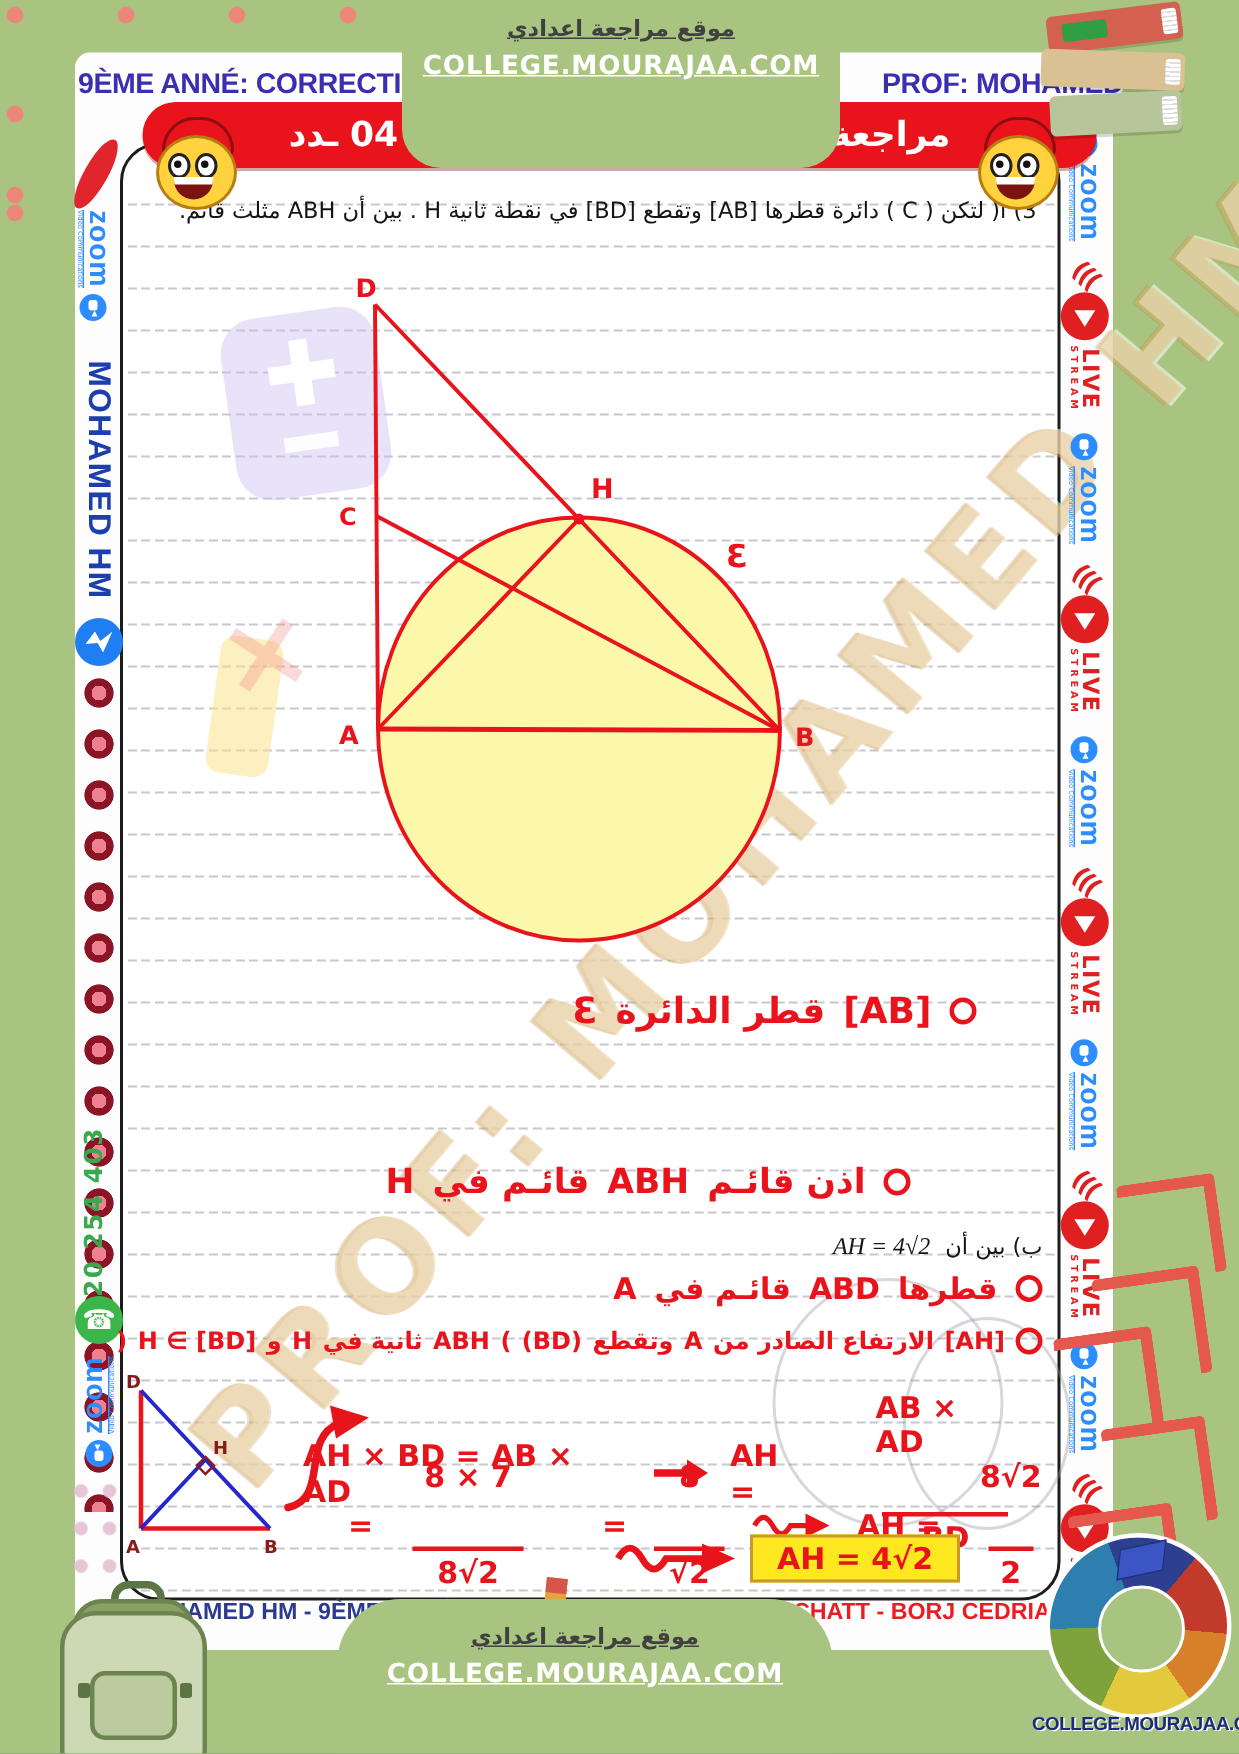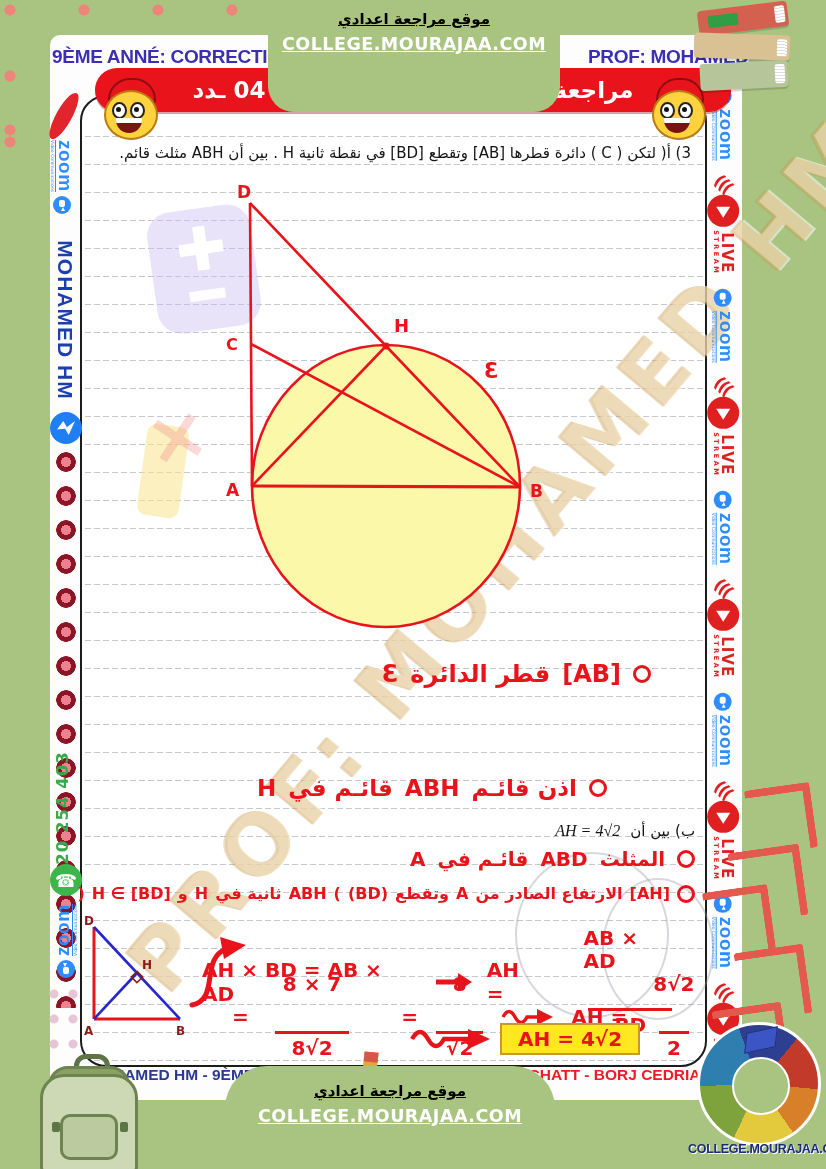--- a/index.html
+++ b/index.html
@@ -34,21 +34,21 @@
       linear-gradient(#fff,#fff) center/44px 12px no-repeat,
       linear-gradient(#fff,#fff) center/12px 44px no-repeat;}
   .wm-calc::after{content:"";position:absolute;left:34px;top:82px;width:36px;height:10px;background:rgba(255,255,255,0.9);}
   .wm-x{left:146px;top:392px;font-size:74px;font-weight:bold;color:rgba(238,128,128,0.30);transform:rotate(-12deg);z-index:2;}
   .wm-blob{left:142px;top:425px;width:42px;height:92px;background:rgba(250,228,140,0.55);border-radius:10px;transform:rotate(8deg);z-index:1;}
   .ghost-circle{border:2px solid rgba(150,150,162,0.38);border-radius:50%;z-index:4;}
 
   
   .top-tab{left:268px;top:0;width:292px;height:112px;background:#a9c480;border-radius:0 0 26px 26px;z-index:8;
     display:flex;flex-direction:column;align-items:center;padding-top:10px;box-sizing:border-box;}
-  .tab-l1{color:#000000;font-weight:bold;font-size:15px;text-decoration:underline;}
+  .tab-l1{color:#404040;font-weight:bold;font-size:15px;text-decoration:underline;}
   .tab-l2{color:#fff;font-weight:bold;font-size:17.5px;text-decoration:underline;letter-spacing:0.5px;margin-top:6px;}
   .hdr{top:46px;font-weight:bold;font-size:19px;color:#3c2eb3;letter-spacing:-0.3px;z-index:6;
     text-shadow:1px 1px 0 rgba(255,255,255,0.8);font-family:"Liberation Sans",sans-serif;white-space:nowrap;}
   .hdr-left{left:52px;}
   .hdr-right{left:588px;}
   .red-banner{left:95px;top:68px;width:636px;height:44px;background:#e8131b;border-radius:22px;z-index:7;
     display:flex;align-items:center;justify-content:center;box-shadow:0 2px 0 rgba(120,0,0,0.35);}
   .red-banner span{color:#fff;font-weight:bold;font-size:23px;}
   .feather{left:56px;top:90px;width:16px;height:52px;background:#e0262c;border-radius:60% 40% 60% 40%;transform:rotate(26deg);z-index:6;}
 
@@ -102,21 +102,21 @@
   .spiral{left:52px;top:448px;width:28px;height:560px;z-index:4;
     background-image:radial-gradient(circle at 14px 14px,#ef8090 0 5px,#8c1525 5px 9.5px,transparent 10px);
     background-size:28px 34px;}
   .dots-bl{left:46px;top:986px;width:38px;height:76px;z-index:4;
     background-image:radial-gradient(circle at 8px 8px,#e5c5d6 4px,transparent 5px);background-size:19px 25px;}
 
   
   .chev{width:58px;height:58px;border-top:8px solid #e4584e;border-right:8px solid #e4584e;border-radius:4px;transform:rotate(-8deg);z-index:5;}
 
   
-  .stmt-a{right:12px;top:49px;max-width:590px;direction:rtl;text-align:right;font-size:15px;color:#141414;
+  .stmt-a{right:12px;top:36px;max-width:590px;direction:rtl;text-align:right;font-size:15px;color:#141414;
     font-family:"DejaVu Sans",sans-serif;}
   .hw{color:#e8131b;font-weight:bold;font-family:"DejaVu Sans",sans-serif;}
   .hw-line{display:flex;flex-direction:row-reverse;gap:12px;align-items:baseline;position:absolute;white-space:nowrap;}
   .bullet{width:12px;height:12px;border:3.5px solid #e8131b;border-radius:50%;flex:none;align-self:center;}
   .stmt-b .tok:last-child{font-family:"Liberation Serif",serif;font-style:italic;font-weight:normal;color:#141414;font-size:16px;}
   .frac{display:inline-flex;flex-direction:column;align-items:center;line-height:1.15;}
   .frac .den{border-top:3px solid #e8131b;margin-top:32px;}
   .calc-row{display:flex;align-items:center;gap:15px;position:absolute;}
   .result-box{background:#ffe81f;border:2px solid #c9972a;padding:2px 16px;font-size:20px;}
 
@@ -364,21 +364,21 @@
       <span class="bullet"></span>
       <span style="display:contents"><span class="tok">اذن قائـم</span><span class="tok">ABH</span><span class="tok">قائـم في</span><span class="tok">H</span></span>
     </div>
 
     <div class="hw-line stmt-b" style="right:8px;top:727px;font-size:15px;color:#141414;gap:10px;">
       <span style="display:contents"><span class="tok">ب) بين أن</span><span class="tok">AH = 4√2</span></span>
     </div>
 
     <div class="hw-line hw" style="right:8px;top:752px;font-size:20px;">
       <span class="bullet"></span>
-      <span style="display:contents"><span class="tok">المثلث</span><span class="tok">ABD</span><span class="tok">قائـم في</span><span class="tok">A</span></span>
+      <span style="display:contents"><span class="tok">قطرها</span><span class="tok">ABD</span><span class="tok">قائـم في</span><span class="tok">A</span></span>
     </div>
     <div class="hw-line hw" style="right:8px;top:789px;font-size:16px;gap:7px;">
       <span class="bullet"></span>
       <span style="display:contents"><span class="tok">[AH]</span><span class="tok">الارتفاع الصادر من</span><span class="tok">A</span><span class="tok">وتقطع</span><span class="tok">(BD)</span><span class="tok">(</span><span class="tok">ABH</span><span class="tok">ثانية في</span><span class="tok">H</span><span class="tok">و</span><span class="tok">H ∈ [BD]</span><span class="tok">)</span></span>
     </div>
 
     <svg class="abs" style="left:-6px;top:818px;" width="190" height="128" viewBox="0 0 190 128">
       <line x1="20" y1="14" x2="20" y2="106" stroke="#e8131b" stroke-width="3"></line>
       <line x1="20" y1="106" x2="106" y2="106" stroke="#e8131b" stroke-width="3"></line>
       <line x1="20" y1="14" x2="106" y2="106" stroke="#2626cf" stroke-width="2.6"></line>

